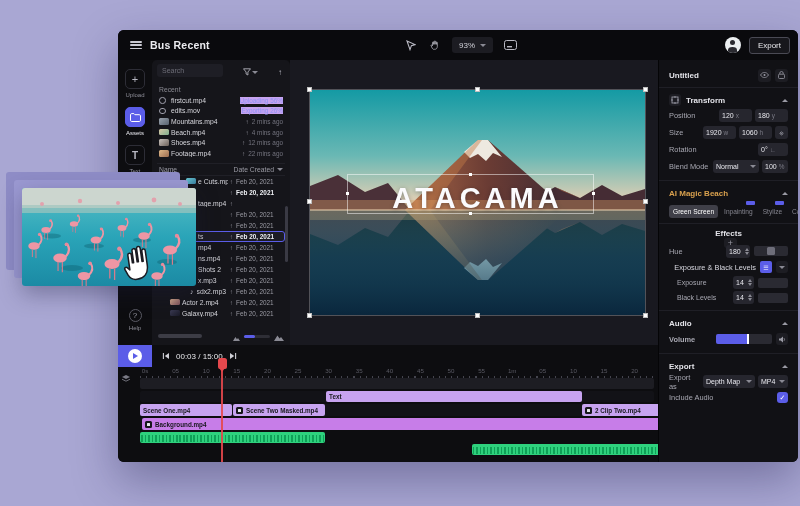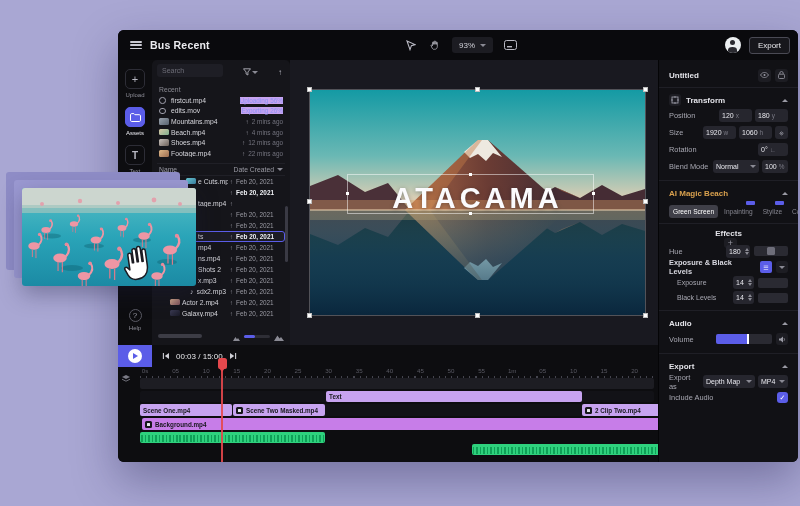--- a/index.html
+++ b/index.html
@@ -569,21 +569,21 @@
           <span class="spin">
             <i class="u"></i>
             <i class="d"></i>
           </span>
         </span>
       <span class="slider">
           <span class="knob" style="left:13px;"></span>
         </span>
     </div>
     <div class="p-row" style="height:16px;">
-      <span class="p-lbl" style="color:#d8d8e0;font-weight:700;">Exposure &amp; Black Levels</span>
+      <span class="p-lbl" style="color:#d8d8e0;font-weight:400;text-align:right;">Exposure &amp; Black Levels</span>
       <span class="blue-btn">☰</span>
       <span class="sq-btn" style="width:12px;height:12px;">
           <span class="caret"></span>
         </span>
     </div>
     <div class="p-row child" style="height:15px;">
       <span class="p-lbl" style="font-size:7px;">Exposure</span>
       <span class="vbox stepper" style="width:21px;">
           <span>14</span>
           <span class="spin">
@@ -604,21 +604,21 @@
         </span>
       <span class="slider" style="width:30px;"></span>
     </div>
     <div class="insp-div"></div>
 
     <div class="insp-head" style="margin-top:0;">
       <span class="lbl">Audio</span>
       <span class="sp"></span>
         <span class="collapse"></span>
     </div>
-    <div class="p-row" style="height:18px;">
+    <div class="p-row" style="height:18px;font-weight:bold;">
       <span class="p-lbl">Volume</span>
       <span class="vol-track">
           <span class="vol-fill"></span>
           <span class="vol-handle"></span>
         </span>
       <span class="sq-btn" style="width:12px;height:12px;">
         <svg width="7" height="7" viewBox="0 0 7 7">
             <path d="M0 2.5h1.6L4 .6v5.8L1.6 4.5H0Z" fill="#9a9aa4"></path>
             <path d="M5 2.2a2 2 0 0 1 0 2.6" stroke="#9a9aa4" fill="none" stroke-width=".8"></path>
           </svg>

